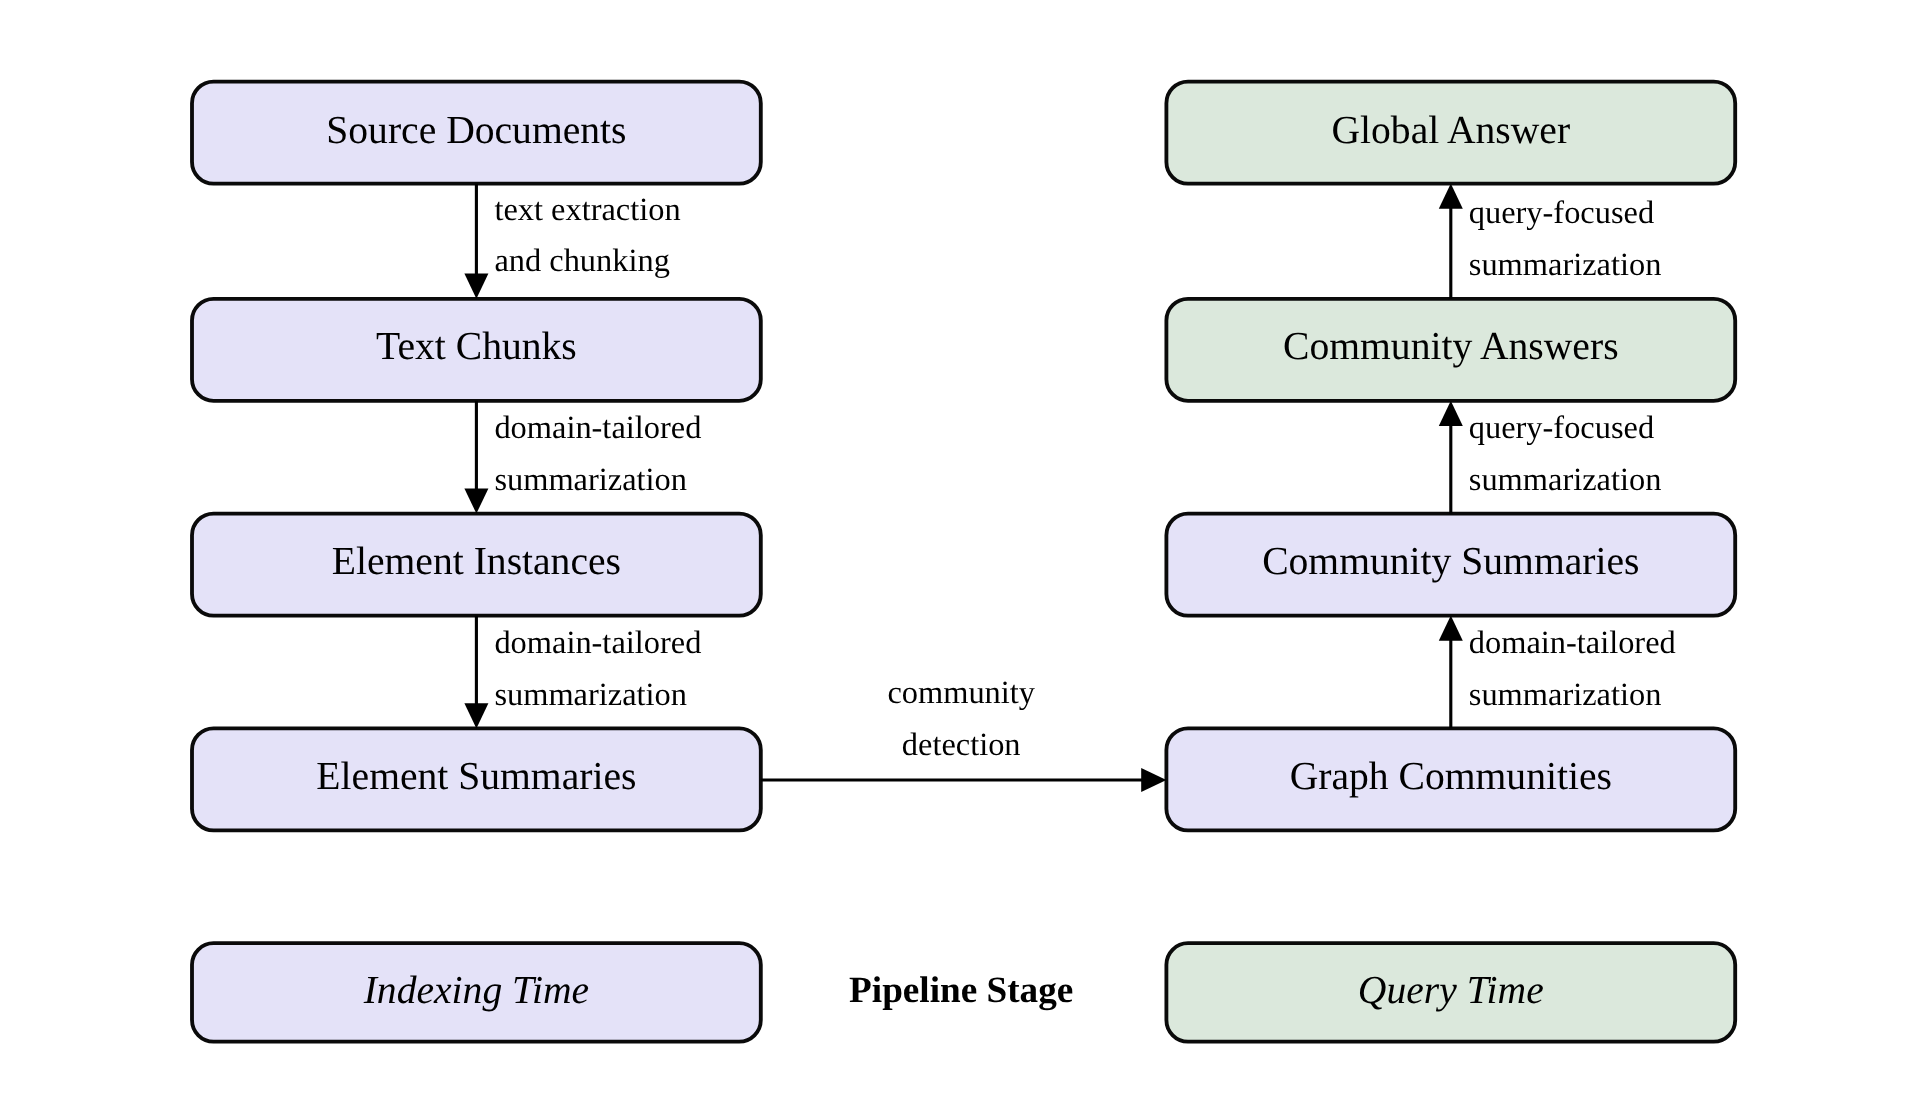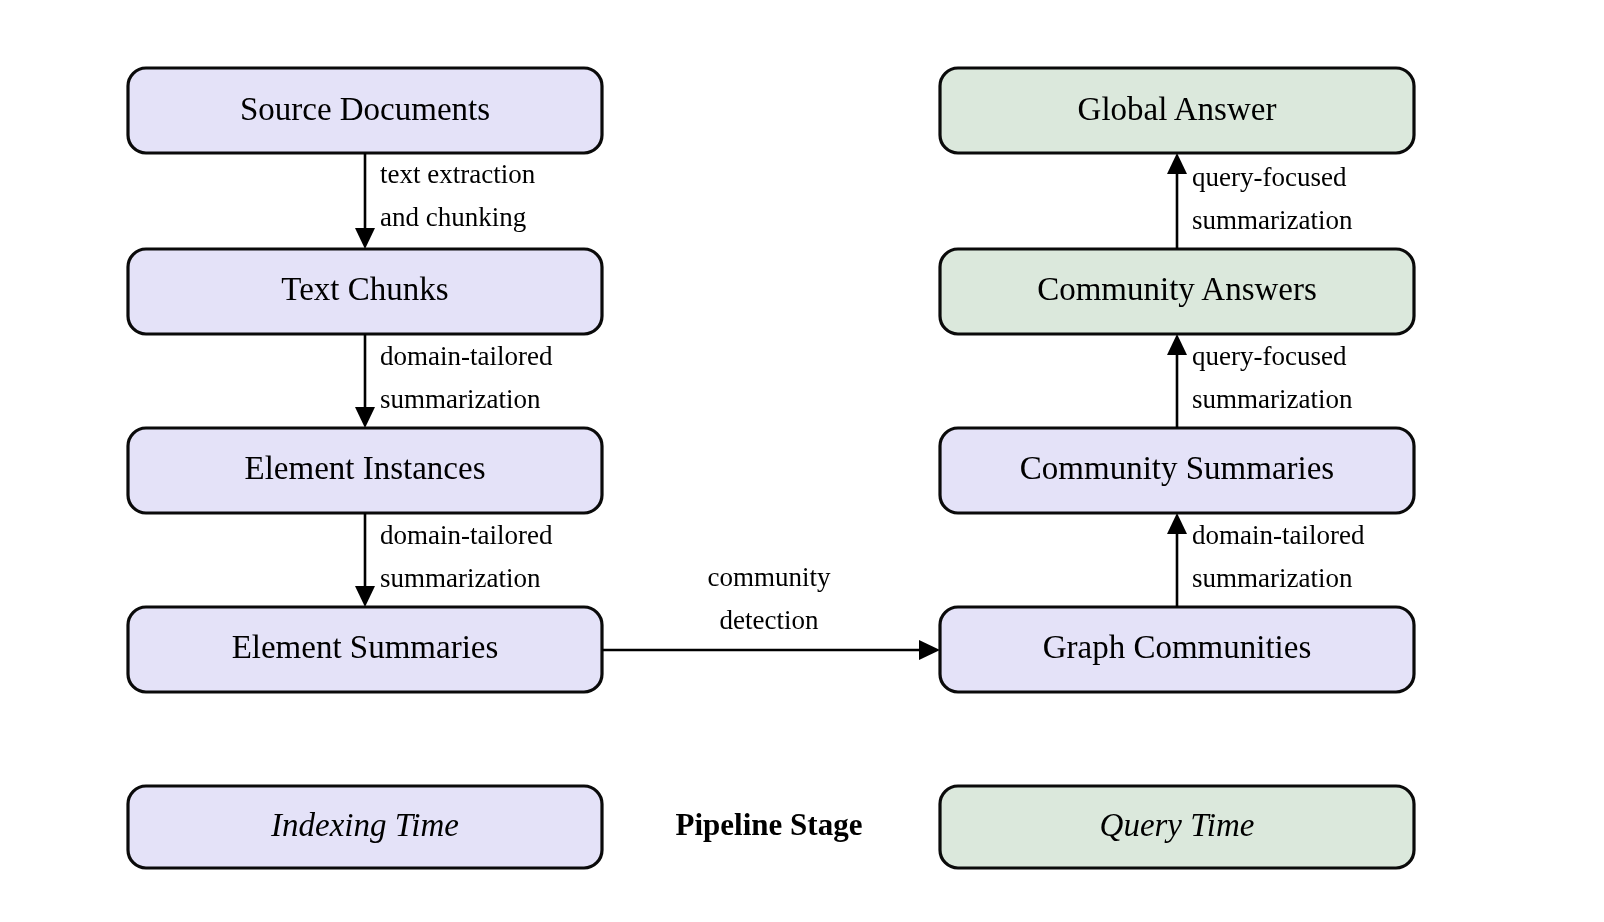--- a/index.html
+++ b/index.html
@@ -11,20 +11,21 @@
     width: 1604px;
     height: 922px;
     overflow: hidden;
     font-family: "Liberation Serif", "DejaVu Serif", serif;
   }
   #diagram-root {
     position: relative;
     width: 1464px;
     height: 922px;
     background: #ffffff;
+    padding-left: 32px;
   }
   svg#pipeline-svg {
     display: block;
     width: 1604px;
     height: 922px;
   }
   .node-box {
     stroke: #0a0a0a;
     stroke-width: 3.2;
   }

